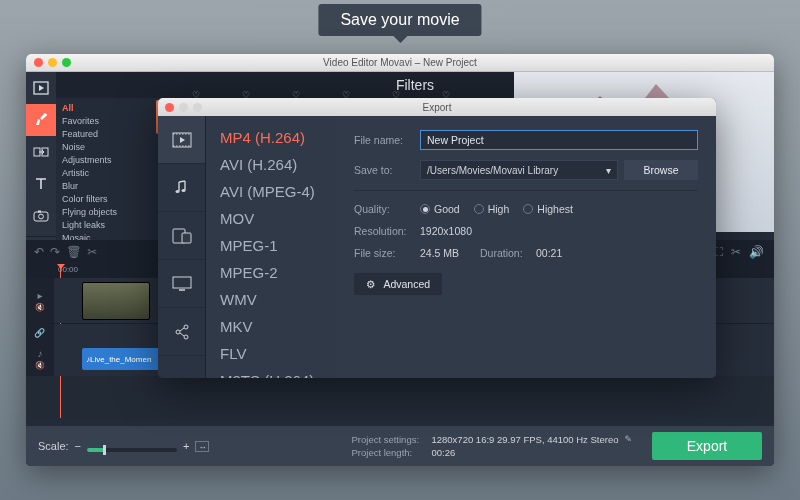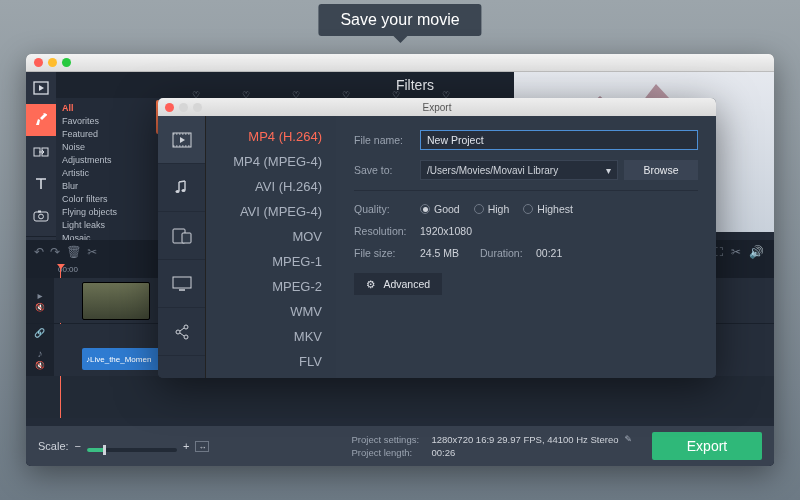--- a/index.html
+++ b/index.html
@@ -49,21 +49,21 @@
 
 
 .dialog { position:absolute; top:98px; left:158px; width:558px; height:280px; background:#303a48; border-radius:5px; box-shadow:0 10px 40px rgba(0,0,0,.5); overflow:hidden; }
 .dlg-title { height:18px; background:linear-gradient(#eee,#d8d8d8); position:relative; display:flex; align-items:center; padding:0 7px; }
 .dlg-title .titletext { font-size:10px; color:#555; }
 .dlg-body { display:flex; height:262px; }
 .tabcol { width:48px; background:#2a3341; display:flex; flex-direction:column; border-right:1px solid #222; }
 .tabbtn { height:48px; display:flex; align-items:center; justify-content:center; color:#cfd3da; font-size:18px; cursor:pointer; border-bottom:1px solid #232b38; }
 .tabbtn.active { background:#36404f; }
 .fmtcol { width:130px; background:#2f3947; padding:8px 0; overflow:hidden; }
-.fmtitem { padding:5px 14px; font-size:13px; color:#aab2bf; cursor:pointer;text-align:right; }
+.fmtitem { padding:5px 14px; font-size:15px; color:#aab2bf; cursor:pointer; }
 .fmtitem.sel { color:#ff6b57; }
 .formarea { flex:1; padding:14px 18px; background:#303a48; position:relative; }
 .frow { display:flex; align-items:center; margin-bottom:10px; font-size:10.5px; }
 .flabel { width:66px; color:#9aa3b0; }
 .finput { flex:1; height:20px; background:#262e3b; border:1px solid #4d8fd6; color:#dfe3ea; padding:0 6px; font-size:10.5px; }
 .fselect { flex:1; height:20px; background:#262e3b; border:1px solid #3a4454; color:#cfd3da; padding:0 6px; font-size:10px; display:flex; align-items:center; justify-content:space-between; }
 .browse { width:74px; height:20px; margin-left:6px; background:#3a4454; color:#e8eaee; border:none; font-size:10.5px; cursor:pointer; }
 .radios { display:flex; gap:14px; align-items:center; }
 .radio { display:flex; align-items:center; gap:4px; }
 .rcirc { width:10px; height:10px; border:1px solid #6f7886; border-radius:50%; display:inline-block; position:relative; }
@@ -79,20 +79,21 @@
 
 <div class="tooltip">Save your movie</div>
 
 <div class="window">
   <div class="titlebar">
     <div class="traffic">
       <span class="dot red"></span>
       <span class="dot yellow"></span>
       <span class="dot green"></span>
     </div>
+    <div class="titletext">Video Editor Movavi – New Project</div>
   </div>
   <div class="content">
 
     <div class="leftbar">
       <div class="lbtn">
         <svg width="16" height="14" viewBox="0 0 16 14">
             <rect x="1" y="1" width="14" height="12" fill="none" stroke="#d8dce3" stroke-width="1.3"></rect>
             <path d="M6 4l5 3-5 3z" fill="#d8dce3"></path>
           </svg>
       </div>
@@ -277,21 +278,20 @@
         <svg width="16" height="16" viewBox="0 0 16 16">
             <circle cx="12" cy="3" r="2" fill="none" stroke="#cfd3da"></circle>
             <circle cx="4" cy="8" r="2" fill="none" stroke="#cfd3da"></circle>
             <circle cx="12" cy="13" r="2" fill="none" stroke="#cfd3da"></circle>
             <path d="M6 7l4-3M6 9l4 3" stroke="#cfd3da"></path>
           </svg>
       </div>
     </div>
     <div class="fmtcol">
       <div class="fmtitem sel">MP4 (H.264)</div>
-      <div class="fmtitem">MP4 (MPEG-4)</div>
       <div class="fmtitem">AVI (H.264)</div>
       <div class="fmtitem">AVI (MPEG-4)</div>
       <div class="fmtitem">MOV</div>
       <div class="fmtitem">MPEG-1</div>
       <div class="fmtitem">MPEG-2</div>
       <div class="fmtitem">WMV</div>
       <div class="fmtitem">MKV</div>
       <div class="fmtitem">FLV</div>
       <div class="fmtitem">M2TS (H.264)</div>
     </div>

